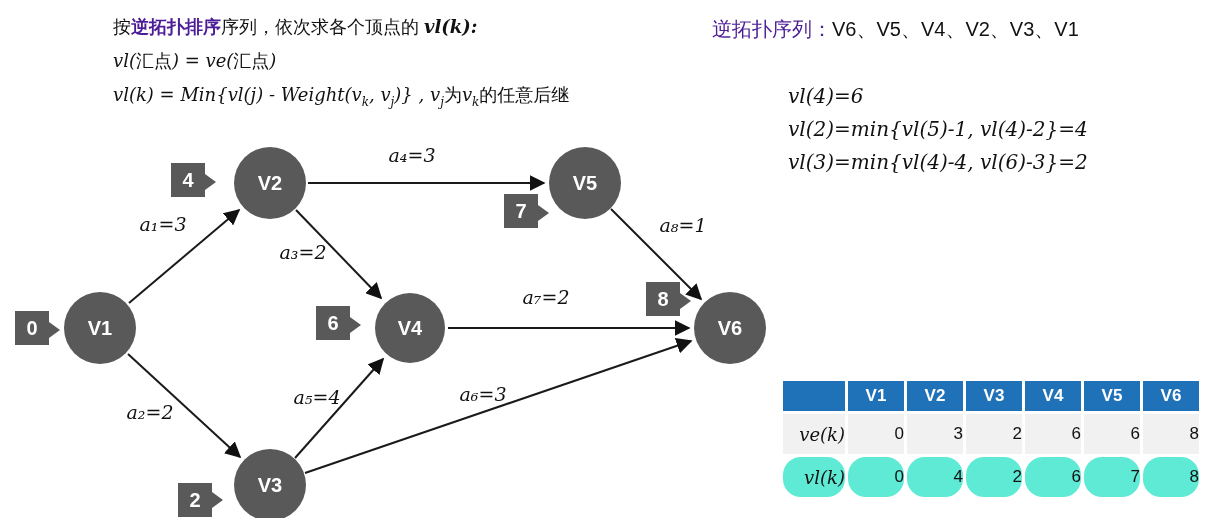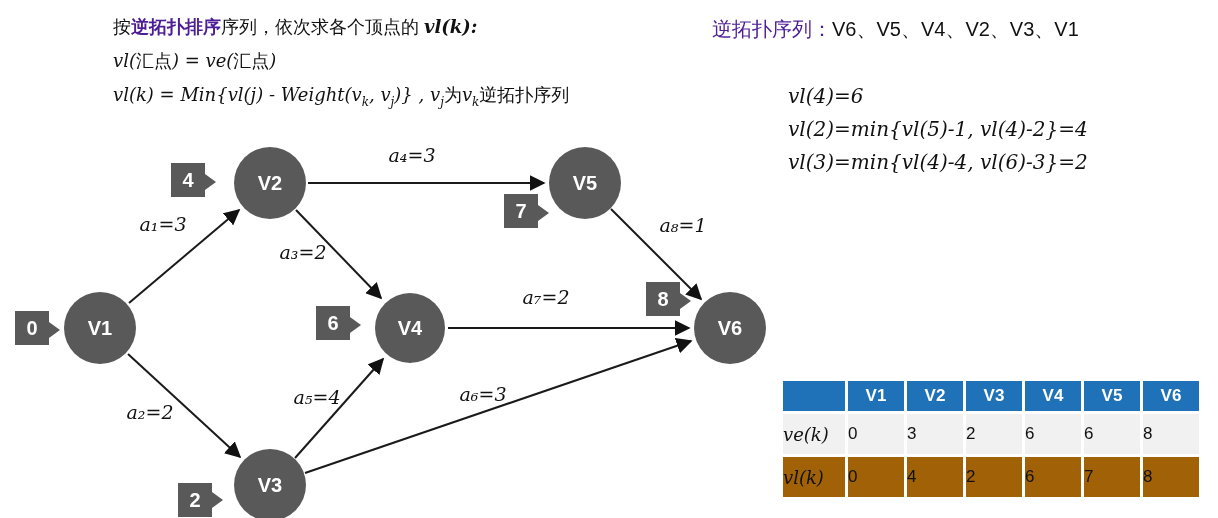--- a/index.html
+++ b/index.html
@@ -21,37 +21,37 @@
   .graph-wrap { position:absolute; left:0; top:128px; width:780px; height:390px; }
   .elabel { font-family:"DejaVu Serif","DejaVu Sans",serif; font-style:italic; font-size:19px; fill:#111; }
   .nlabel, .blabel { font-family:"Liberation Sans","DejaVu Sans",sans-serif; font-weight:bold; font-size:20px; fill:#fff; }
 
   .seq-title { position:absolute; left:712px; top:16px; font-size:20px; font-weight:normal; white-space:nowrap; }
   .vl-steps  { position:absolute; left:788px; top:80px; font-size:20px; line-height:33px; white-space:nowrap; }
 
   .vtable { position:absolute; left:780px; top:378px; border-collapse:separate; border-spacing:3px; background:#fff; }
   .vtable th { background:#1f71b8; color:#fff; font-weight:bold; width:56px; height:30px; font-size:17px; text-align:center; padding:0; }
   .vtable th.corner { width:62px; }
-  .vtable td { text-align:left; font-size:17px; height:40px; padding:0; color:#111; }
+  .vtable td { text-align:right; font-size:17px; height:40px; padding:0; color:#111; }
   .vtable tr.row-ve td { background:#f1f1f1; }
-  .vtable tr.row-vl td { background:#a16207; }
+  .vtable tr.row-vl td { background:#5eead4;border-radius:18px; }
   .vtable td.rlabel { font-size:18px; }
 </style>
 </head>
 <body>
 
 <div class="intro">
   <div>
     <span>按</span><span class="purple bold">逆拓扑排序</span><span>序列，依次求各个顶点的 </span><span class="math bold">vl(k):</span>
   </div>
   <div class="math">
     <span>vl(</span><span class="cjk">汇点</span><span>) = ve(</span><span class="cjk">汇点</span><span>)</span>
   </div>
   <div class="math">
-    <span>vl(k) = Min{vl(j) - Weight(v</span><sub>k</sub><span>, v</span><sub>j</sub><span>)} , v</span><sub>j</sub><span class="cjk">为</span><span>v</span><sub>k</sub><span class="cjk">逆拓扑序列</span>
+    <span>vl(k) = Min{vl(j) - Weight(v</span><sub>k</sub><span>, v</span><sub>j</sub><span>)} , v</span><sub>j</sub><span class="cjk">为</span><span>v</span><sub>k</sub><span class="cjk">的任意后继</span>
   </div>
 </div>
 
 <div class="graph-wrap">
 <svg width="780" height="390" viewBox="0 0 780 390">
   <defs>
     <marker id="arrow" viewBox="0 0 10 10" refX="9" refY="5" markerWidth="8" markerHeight="8" orient="auto">
       <path d="M0,0 L10,5 L0,10 z" fill="#111"></path>
     </marker>
   </defs>

